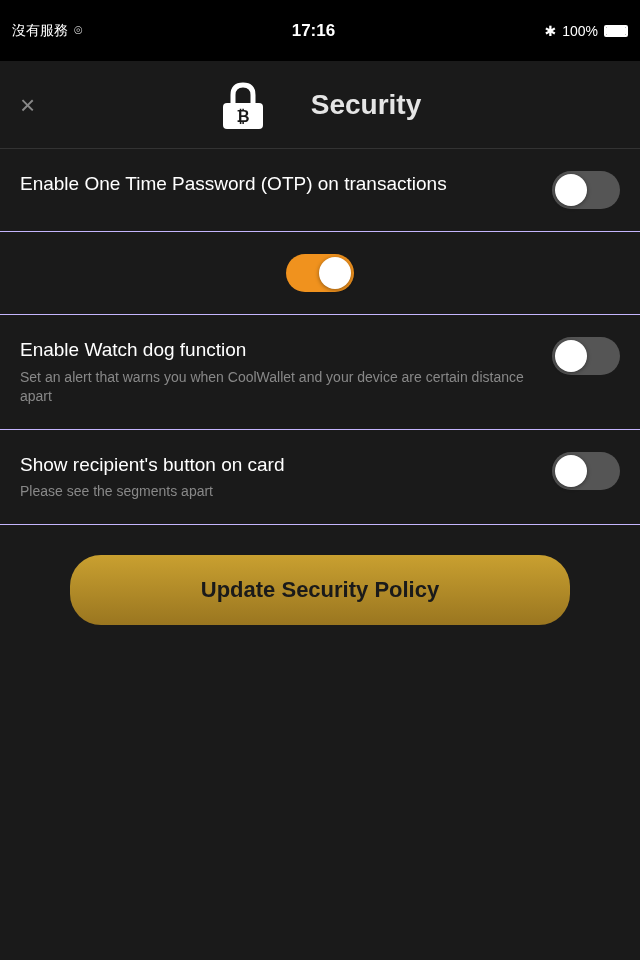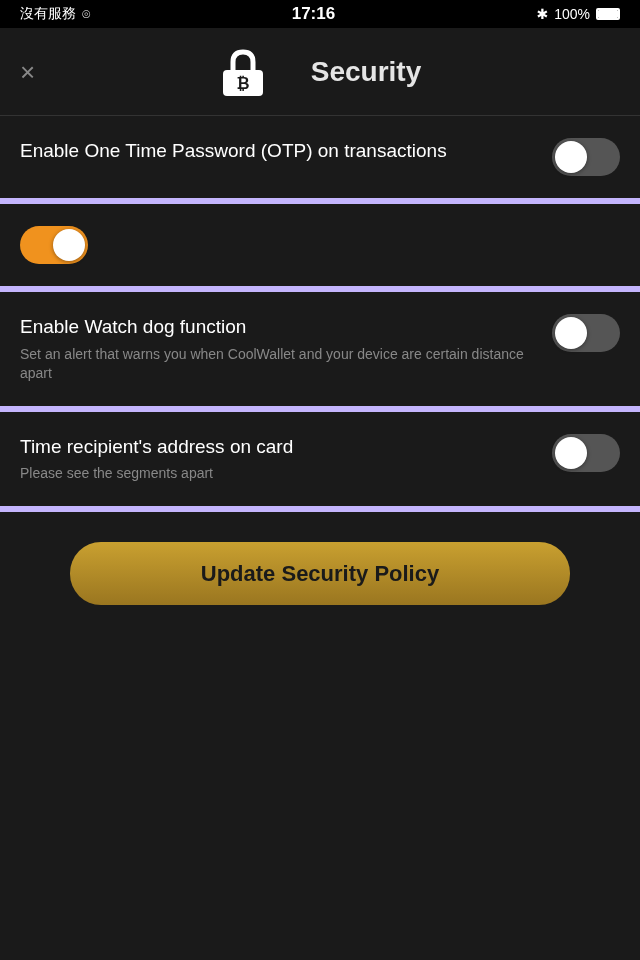--- a/index.html
+++ b/index.html
@@ -10,26 +10,26 @@
       height: 960px;
       background: #1a1a1a;
       font-family: -apple-system, 'Helvetica Neue', Arial, sans-serif;
       color: #ffffff;
       overflow: hidden;
     }
 
     
     .status-bar {
       width: 100%;
-      height: 28px;
+      height: 61px;
       background: #000;
       display: flex;
       align-items: center;
       justify-content: space-between;
-      padding: 0 20px;
+      padding: 0 12px;
       font-size: 14px;
       color: #fff;
     }
     .status-left { display: flex; align-items: center; gap: 6px; }
     .status-center { font-size: 17px; font-weight: 600; text-align: right; }
     .status-right { display: flex; align-items: center; gap: 6px; }
 
     
     .nav-bar {
       width: 100%;
@@ -70,23 +70,23 @@
 
     
     .settings-list {
       width: 100%;
       padding: 0;
     }
 
     .settings-row {
       display: flex;
       align-items: center;
-      justify-content: space-between;
+      justify-content: center;
       padding: 22px 20px;
-      border-bottom: 6px solid #c4b5fd;
+      border-bottom: 1px solid #c4b5fd;
       min-height: 80px;
     }
     .settings-row.multiline {
       align-items: flex-start;
     }
 
     .row-content {
       flex: 1;
       padding-right: 20px;
     }
@@ -137,21 +137,21 @@
     }
 
     
     .btn-area {
       padding: 30px 20px;
       display: flex;
       justify-content: center;
     }
     .btn-update {
       width: 500px;
-      height: 63px;
+      height: 70px;
       background: linear-gradient(180deg, #c9a030, #9a7620);
       border-radius: 31px;
       border: none;
       color: #1a1a1a;
       font-size: 22px;
       font-weight: 600;
       cursor: pointer;
       display: flex;
       align-items: center;
       justify-content: center;
@@ -209,21 +209,21 @@
       <div class="row-content">
         <div class="row-label">Enable Watch dog function</div>
         <div class="row-sublabel">Set an alert that warns you when CoolWallet and your device are certain distance apart</div>
       </div>
       <div class="toggle off">
         <div class="toggle-thumb"></div>
       </div>
     </div>
     <div class="settings-row multiline">
       <div class="row-content">
-        <div class="row-label">Time recipient's address on card</div>
+        <div class="row-label">Show recipient's button on card</div>
         <div class="row-sublabel">Please see the segments apart</div>
       </div>
       <div class="toggle off">
         <div class="toggle-thumb"></div>
       </div>
     </div>
   </div>
 
 <div class="btn-area">
   <button class="btn-update">Update Security Policy</button>

